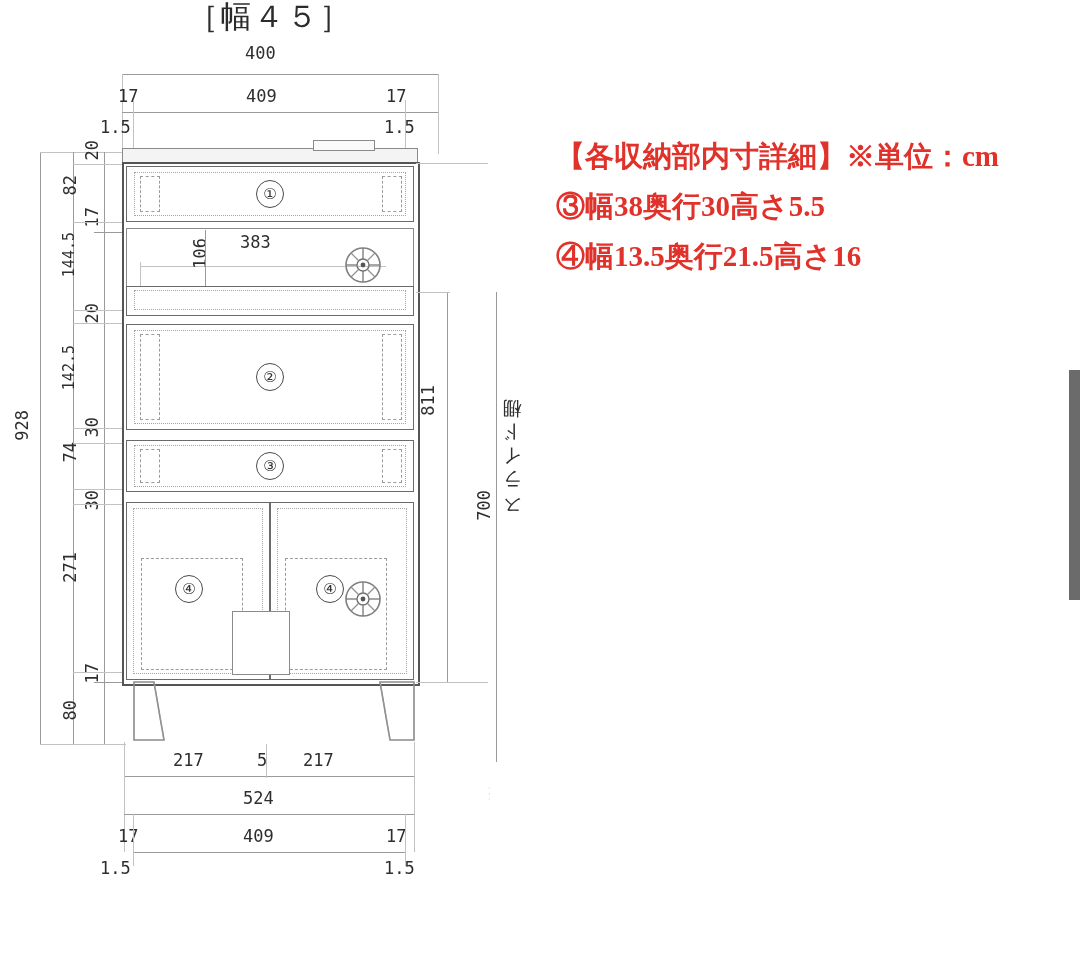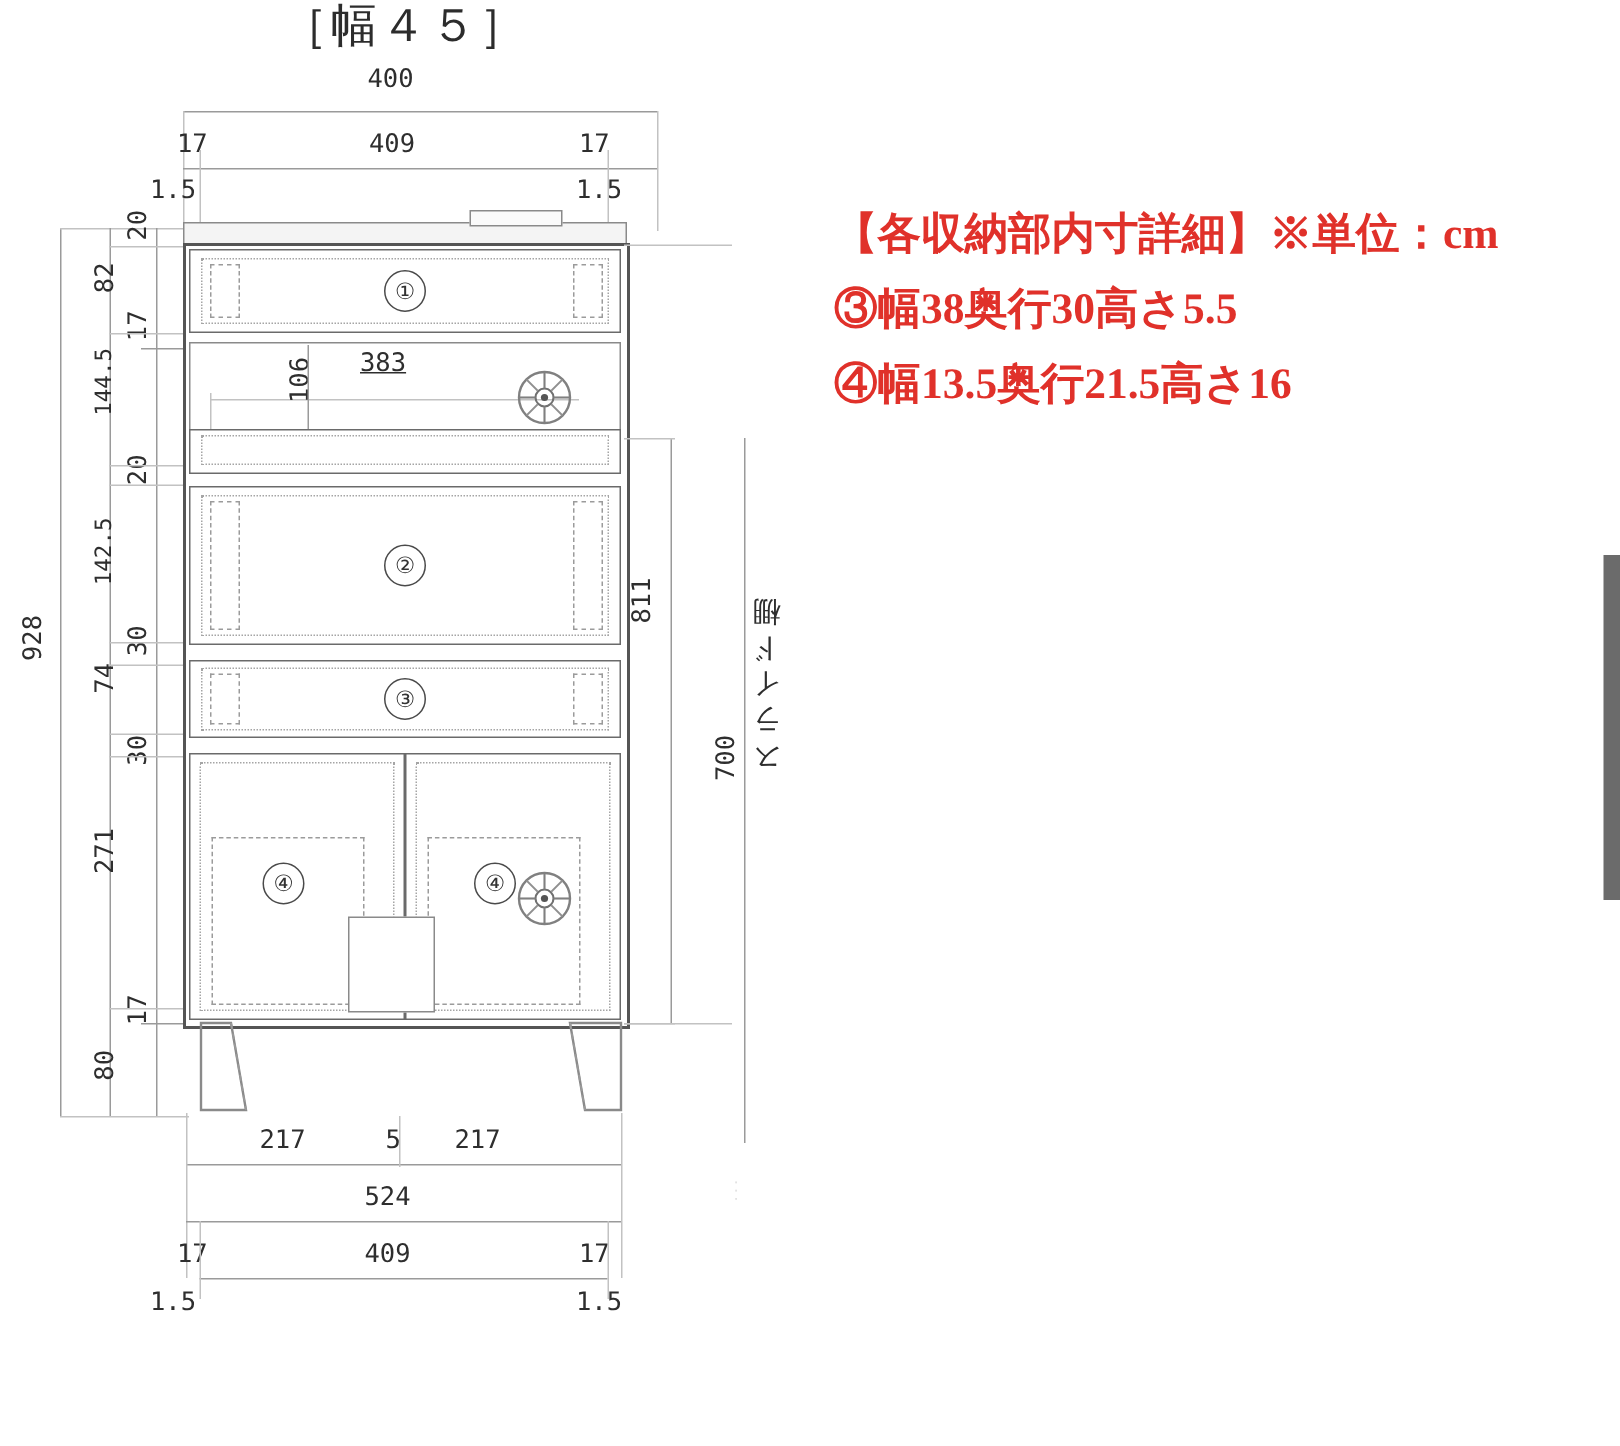--- a/index.html
+++ b/index.html
@@ -138,21 +138,21 @@
   <div class="body-outline" style="left:122px;top:162px;width:294px;height:520px;"></div>
 
   <div class="panel" style="left:126px;top:166px;width:286px;height:54px;"></div>
   <div class="dotbox" style="left:134px;top:172px;width:270px;height:42px;"></div>
   <div class="dashbox" style="left:140px;top:176px;width:18px;height:34px;"></div>
   <div class="dashbox" style="left:382px;top:176px;width:18px;height:34px;"></div>
   <div class="circnum" style="left:256px;top:180px;">①</div>
 
   <div class="thinpanel" style="left:126px;top:228px;width:286px;height:68px;border-width:1.4px;"></div>
 
-  <div class="dim" style="left:240px;top:234px;text-decoration:underline;">383</div>
+  <div class="dim" style="left:240px;top:234px;">383</div>
   <div class="hl lt" style="left:140px;top:266px;width:246px;"></div>
 
   <div class="dim vert" style="left:192px;top:238px;">106</div>
   <div class="vl" style="left:205px;top:230px;height:64px;"></div>
   <div class="vl lt" style="left:140px;top:262px;height:34px;"></div>
 
   <svg class="abs" style="left:342px;top:244px;" width="42" height="42" viewBox="0 0 42 42">
     <circle cx="21" cy="21" r="17" fill="none" stroke="#808080" stroke-width="1.6"></circle>
     <circle cx="21" cy="21" r="6" fill="none" stroke="#707070" stroke-width="1.4"></circle>
     <line x1="21" y1="4" x2="21" y2="15" stroke="#808080" stroke-width="1.4"></line>

